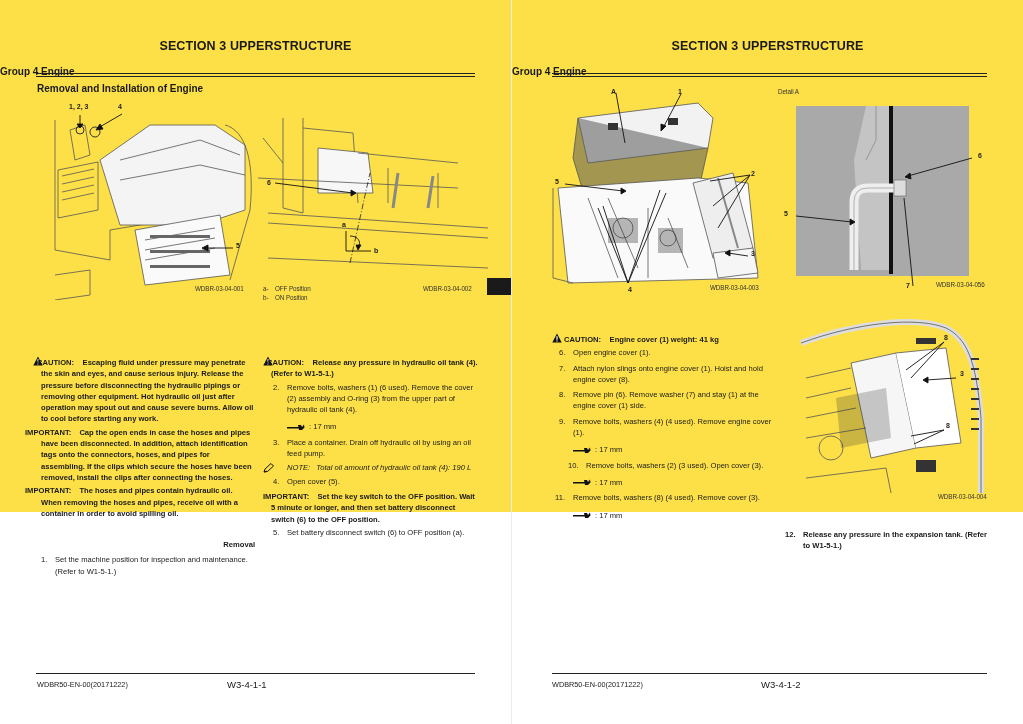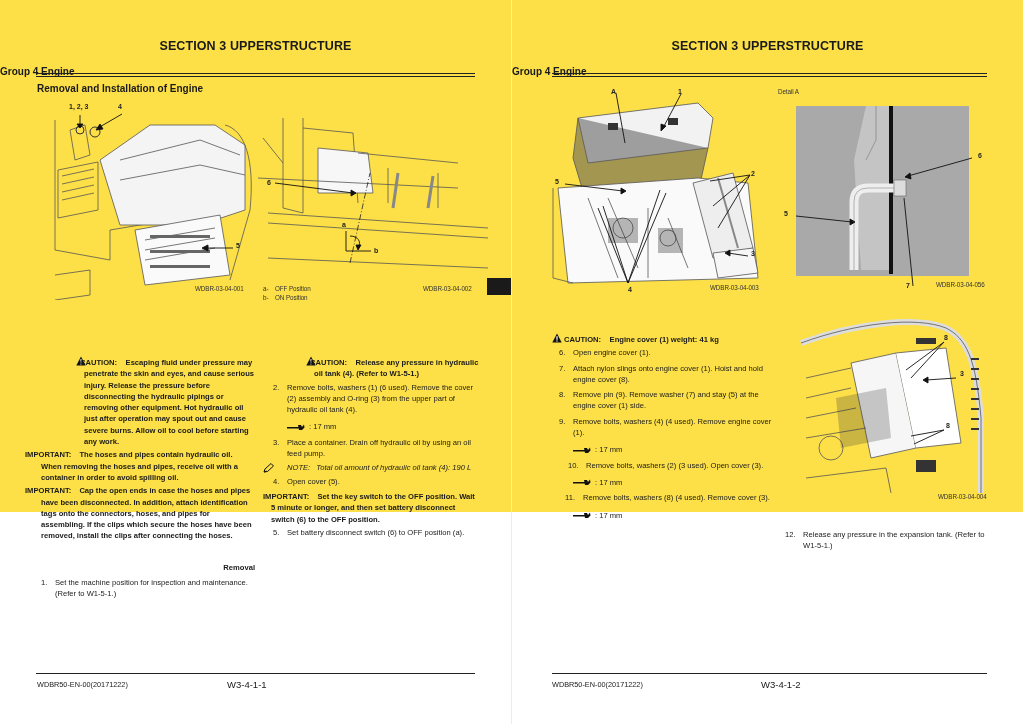--- a/index.html
+++ b/index.html
@@ -22,21 +22,21 @@
   .fig svg { display: block; }
   .fig-code { position: absolute; font-size: 6.3px; color: #333; letter-spacing: -0.1px; }
   .callout { position: absolute; font-size: 7px; font-weight: bold; color: #222; }
 
   .blk { position: absolute; font-size: 7.6px; line-height: 11.3px; }
   .caution { font-weight: bold; }
   .caution .lbl { display: inline-block; }
   .warn-icon { display: inline-block; width: 10px; height: 10px; vertical-align: -1px; margin-right: 2px; }
   .important { font-weight: bold; margin-top: 2px; }
   .important .lbl { margin-right: 6px; }
-  .hang { padding-left: 8px; text-indent: -8px; margin-left: 43px; }
+  .hang { padding-left: 8px; text-indent: -8px; }
   .step { position: relative; padding-left: 14px; font-weight: normal; margin-top: 2px; }
   .step .num { position: absolute; left: 0; top: 0; }
   .tool { padding-left: 14px; margin-top: 6px; margin-bottom: 4px; display: flex; align-items: center; gap: 4px; font-weight: normal; }
   .wrench { display: inline-block; width: 18px; height: 7px; }
   .note { font-style: italic; margin-top: 3px; display: flex; gap: 13px; align-items: center; }
   .note .lbl { margin-right: 6px; }
   .subhead { font-weight: bold; margin-top: 20px; padding-left: 8px; text-align: right; }
 
   .footer-rule { position: absolute; left: 36px; right: 36px; top: 673px; height: 1px; background: #222; }
   .page.right .footer-rule { left: 40px; right: 36px; }
@@ -138,25 +138,25 @@
     <div class="caution hang">
       <svg class="warn-icon" viewBox="0 0 10 10">
           <polygon points="5,0.5 9.7,9.5 0.3,9.5" fill="#111"></polygon>
           <rect x="4.4" y="3.2" width="1.2" height="3.6" fill="#fff"></rect>
           <rect x="4.4" y="7.4" width="1.2" height="1.2" fill="#fff"></rect>
         </svg><span class="lbl">CAUTION:</span>&nbsp;&nbsp;&nbsp;
       <span>Escaping fluid under pressure may penetrate the skin and eyes, and cause serious injury. Release the pressure before disconnecting the hydraulic pipings or removing other equipment. Hot hydraulic oil just after operation may spout out and cause severe burns. Allow oil to cool before starting any work.</span>
     </div>
     <div class="important hang" style="margin-left:-8px; padding-left:16px; text-indent:-16px;">
       <span class="lbl">IMPORTANT:</span>
-      <span>The hoses and pipes contain hydraulic oil. When removing the hoses and pipes, receive oil with a container in order to avoid spilling oil.</span>
+      <span>Cap the open ends in case the hoses and pipes have been disconnected. In addition, attach identification tags onto the connectors, hoses, and pipes for assembling. If the clips which secure the hoses have been removed, install the clips after connecting the hoses.</span>
     </div>
     <div class="important hang" style="margin-left:-8px; padding-left:16px; text-indent:-16px;">
       <span class="lbl">IMPORTANT:</span>
-      <span>Cap the open ends in case the hoses and pipes have been disconnected. In addition, attach identification tags onto the connectors, hoses, and pipes for assembling. If the clips which secure the hoses have been removed, install the clips after connecting the hoses.</span>
+      <span>The hoses and pipes contain hydraulic oil. When removing the hoses and pipes, receive oil with a container in order to avoid spilling oil.</span>
     </div>
     <div class="subhead">Removal</div>
     <div class="step" style="margin-left:8px; margin-top:4px;">
       <span class="num">1.</span>
       <span>Set the machine position for inspection and maintenance. (Refer to W1-5-1.)</span>
     </div>
   </div>
 
   <div class="blk" style="left:263px; top:356px; width:218px;">
     <div class="caution hang">
@@ -338,21 +338,21 @@
     <div class="step" style="margin-left:7px;">
       <span class="num">6.</span>
       <span>Open engine cover (1).</span>
     </div>
     <div class="step" style="margin-left:7px; margin-top:4px;">
       <span class="num">7.</span>
       <span>Attach nylon slings onto engine cover (1). Hoist and hold engine cover (8).</span>
     </div>
     <div class="step" style="margin-left:7px; margin-top:4px;">
       <span class="num">8.</span>
-      <span>Remove pin (9). Remove washer (7) and stay (5) at the engine cover (1) side.</span>
+      <span>Remove pin (6). Remove washer (7) and stay (1) at the engine cover (1) side.</span>
     </div>
     <div class="step" style="margin-left:7px; margin-top:4px;">
       <span class="num">9.</span>
       <span>Remove bolts, washers (4) (4 used). Remove engine cover (1).</span>
     </div>
     <div class="tool" style="margin-left:7px;">
       <svg class="wrench" viewBox="0 0 18 7">
           <path d="M0 3 L12 3 L12 4.5 L0 4.5 Z M11 1 L14 1 L15 3 L17 0.5 L17.5 3.5 L15 6 L12 6 Z" fill="#111"></path>
         </svg>
       <span>: 17 mm</span>
@@ -360,34 +360,34 @@
     <div class="step" style="margin-left:16px; padding-left:18px;">
       <span class="num">10.</span>
       <span>Remove bolts, washers (2) (3 used). Open cover (3).</span>
     </div>
     <div class="tool" style="margin-left:7px;">
       <svg class="wrench" viewBox="0 0 18 7">
           <path d="M0 3 L12 3 L12 4.5 L0 4.5 Z M11 1 L14 1 L15 3 L17 0.5 L17.5 3.5 L15 6 L12 6 Z" fill="#111"></path>
         </svg>
       <span>: 17 mm</span>
     </div>
-    <div class="step" style="margin-left:13px; padding-left:18px;">
+    <div class="step" style="margin-left:3px; padding-left:18px;">
       <span class="num">11.</span>
       <span>Remove bolts, washers (8) (4 used). Remove cover (3).</span>
     </div>
     <div class="tool" style="margin-left:7px;">
       <svg class="wrench" viewBox="0 0 18 7">
           <path d="M0 3 L12 3 L12 4.5 L0 4.5 Z M11 1 L14 1 L15 3 L17 0.5 L17.5 3.5 L15 6 L12 6 Z" fill="#111"></path>
         </svg>
       <span>: 17 mm</span>
     </div>
   </div>
 
   <div class="blk" style="left:273px; top:527px; width:210px;">
-    <div class="step" style="padding-left:18px;">
+    <div class="step" style="padding-left:18px;font-weight:bold;">
       <span class="num">12.</span>
       <span>Release any pressure in the expansion tank. (Refer to W1-5-1.)</span>
     </div>
   </div>
 
   <div class="footer-rule"></div>
   <div class="doc-id">WDBR50-EN-00(20171222)</div>
   <div class="page-num">W3-4-1-2</div>
 </div>
 

